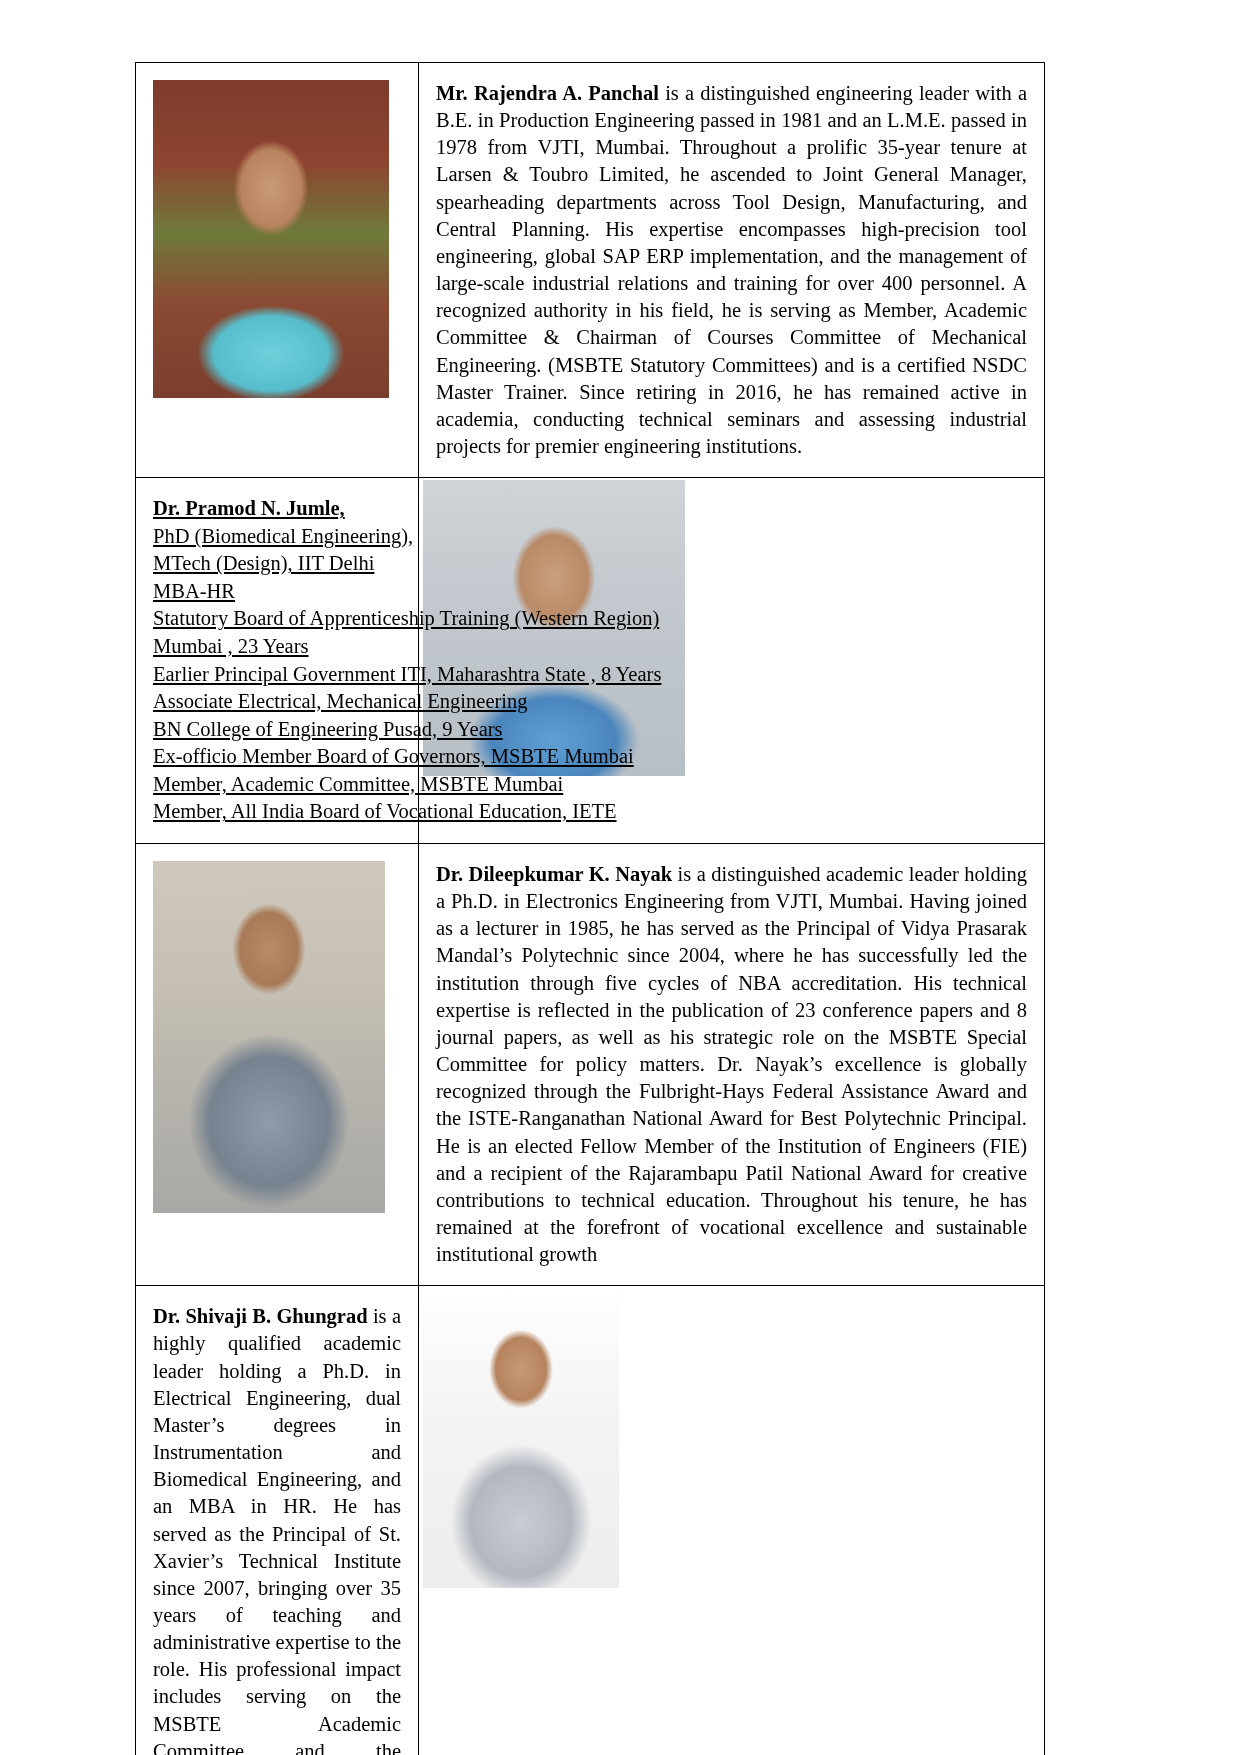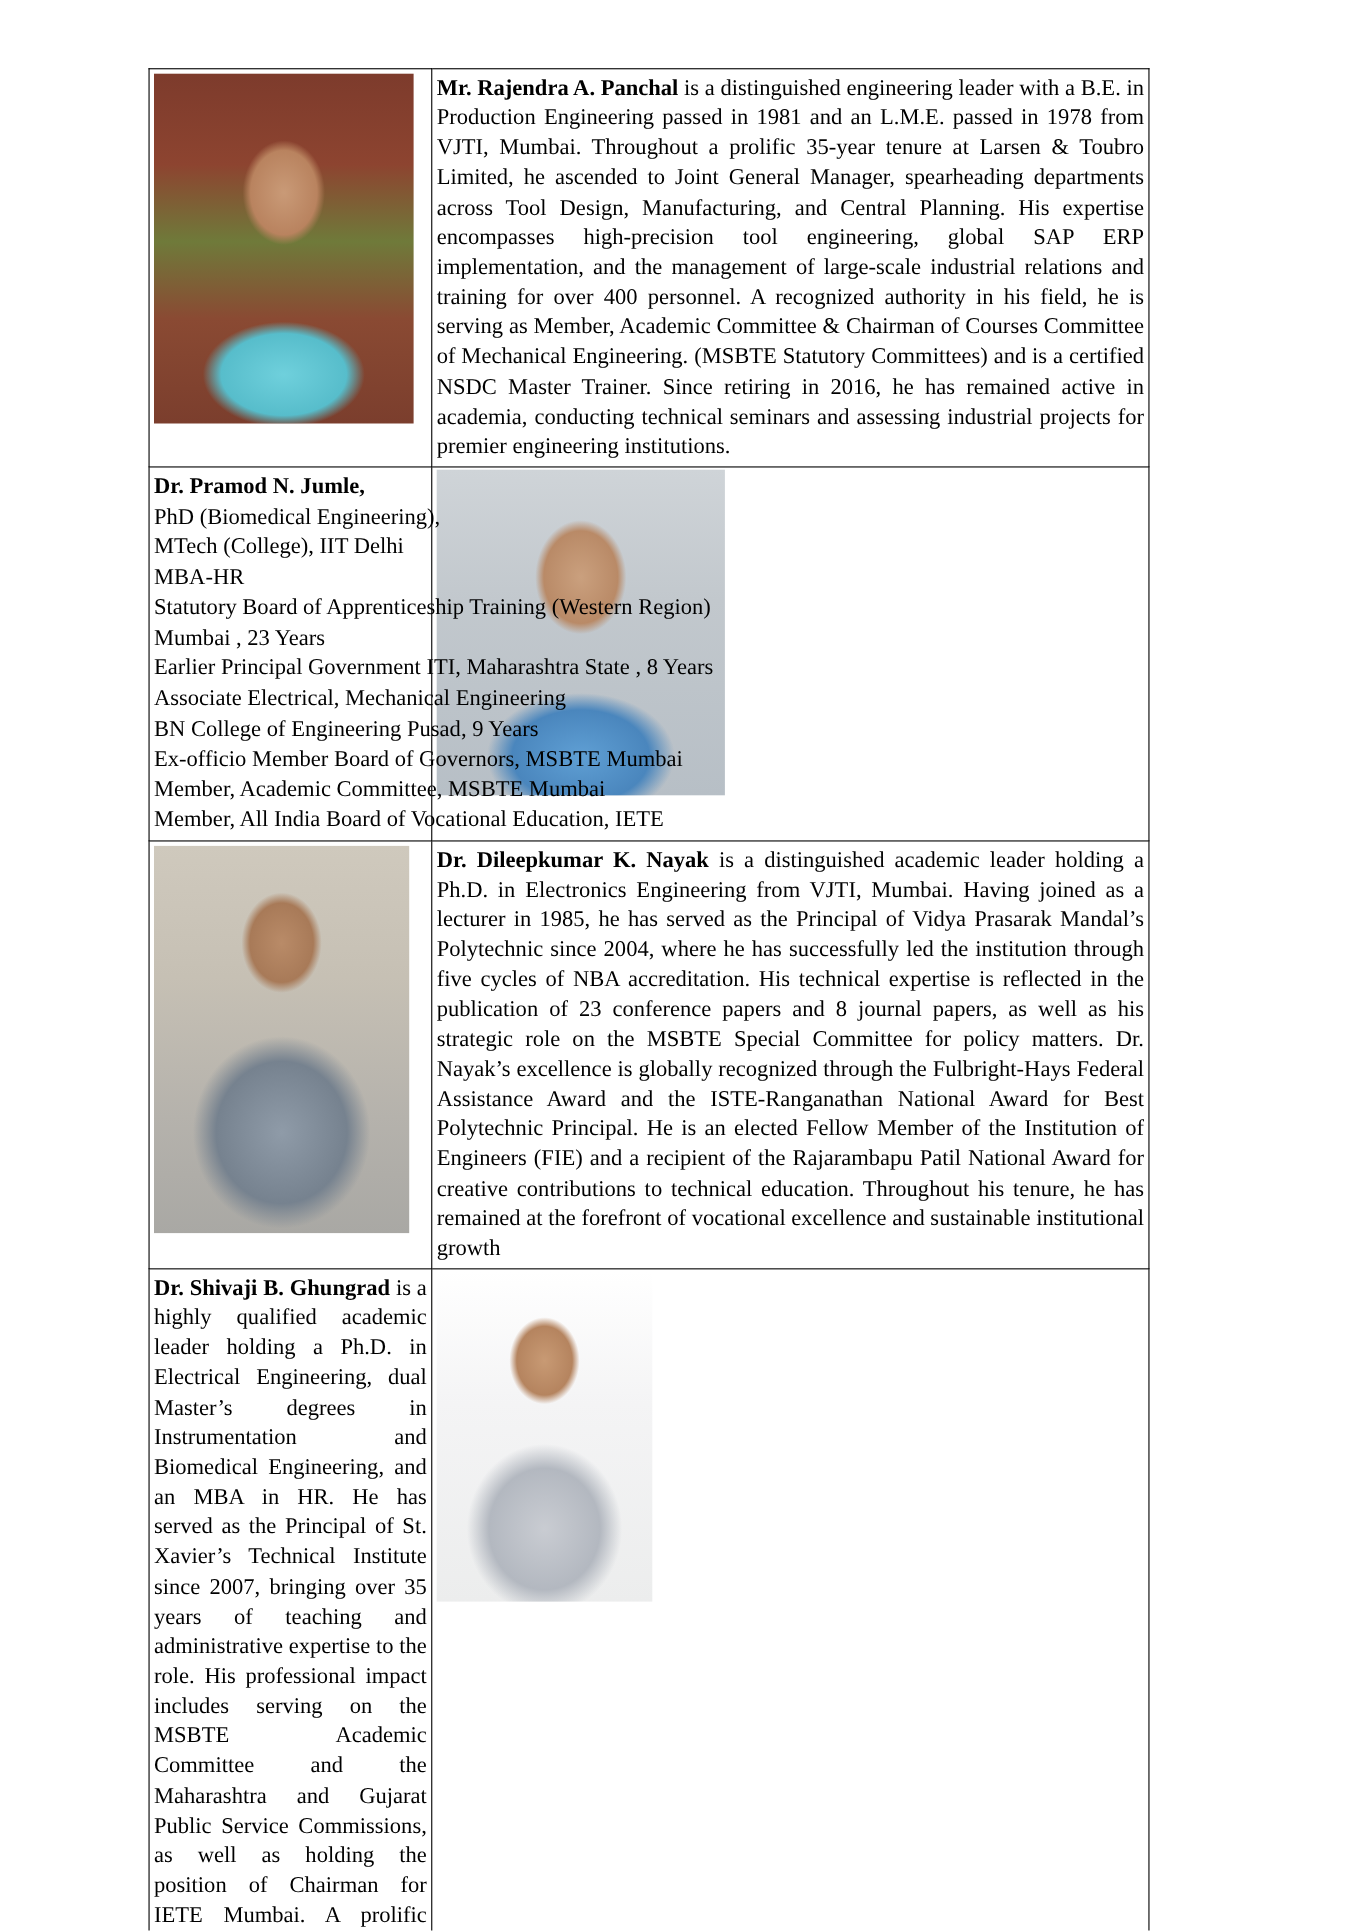--- a/index.html
+++ b/index.html
@@ -22,21 +22,21 @@
     padding: 62px 180px 0 135px;
   }
   table.bio-table {
     width: 910px;
     border-collapse: collapse;
     table-layout: fixed;
   }
   table.bio-table td {
     border: 1px solid #000000;
     vertical-align: top;
-    padding: 4px;
+    padding: 17px;
   }
   .photo-cell {
     padding: 4px 5px 4px 5px;
     vertical-align: top;
   }
   .photo-cell.right {
     padding: 2px 2px 2px 4px;
   }
   .text-cell {
     padding: 3px 7px 4px 7px;
@@ -51,20 +51,21 @@
   }
   .bio-name {
     font-weight: bold;
   }
   .bio-list {
     font-size: 20.5px;
     line-height: 1.345;
     margin: 0;
     padding: 0;
     list-style: none;
+    text-decoration: underline;
   }
   .bio-list li {
     white-space: nowrap;
   }
   .bio-list li.name-line {
     font-weight: bold;
   }
   
   .photo {
     display: block;
@@ -119,21 +120,21 @@
         <td class="text-cell">
           <p class="bio-text"><span class="bio-name">Mr. Rajendra A. Panchal</span><span> is a distinguished engineering leader with a B.E. in Production Engineering passed in 1981 and an L.M.E. passed in 1978 from VJTI, Mumbai. Throughout a prolific 35-year tenure at Larsen &amp; Toubro Limited, he ascended to Joint General Manager, spearheading departments across Tool Design, Manufacturing, and Central Planning. His expertise encompasses high-precision tool engineering, global SAP ERP implementation, and the management of large-scale industrial relations and training for over 400 personnel. A recognized authority in his field, he is serving as Member, Academic Committee &amp; Chairman of Courses Committee of Mechanical Engineering. (MSBTE Statutory Committees) and is a certified NSDC Master Trainer. Since retiring in 2016, he has remained active in academia, conducting technical seminars and assessing industrial projects for premier engineering institutions.</span></p>
         </td>
       </tr>
 
       <tr>
         <td class="text-cell">
           <ul class="bio-list">
             <li class="name-line">Dr. Pramod N. Jumle,</li>
             <li>PhD (Biomedical Engineering),</li>
-            <li>MTech (College), IIT Delhi</li>
+            <li>MTech (Design), IIT Delhi</li>
             <li>MBA-HR</li>
             <li>Statutory Board of Apprenticeship Training (Western Region)</li>
             <li>Mumbai , 23 Years</li>
             <li>Earlier Principal Government ITI, Maharashtra State , 8 Years</li>
             <li>Associate Electrical, Mechanical Engineering</li>
             <li>BN College of Engineering Pusad, 9 Years</li>
             <li>Ex-officio Member Board of Governors, MSBTE Mumbai</li>
             <li>Member, Academic Committee, MSBTE Mumbai</li>
             <li>Member,  All India Board of Vocational Education, IETE</li>
           </ul>

